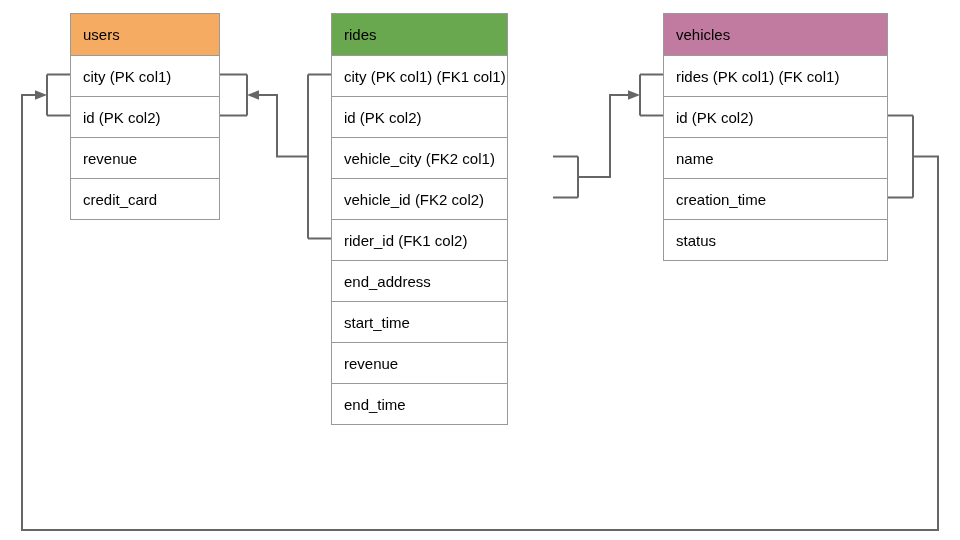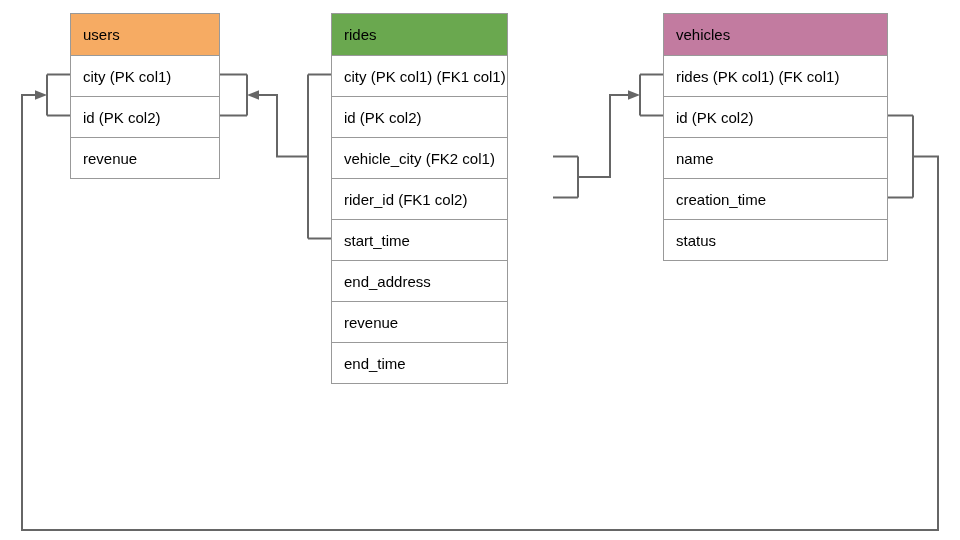--- a/index.html
+++ b/index.html
@@ -47,30 +47,32 @@
   svg.wires polygon { fill: #666666; stroke: none; }
 </style>
 </head>
 <body>
 
 <div class="tbl" id="tbl-users">
   <div class="cell" style="background: rgb(246, 171, 99);">users</div>
   <div class="cell">city (PK col1)</div>
   <div class="cell">id (PK col2)</div>
   <div class="cell">revenue</div>
+  <div class="cell">credit_card</div>
 </div>
 
 <div class="tbl" id="tbl-rides">
   <div class="cell" style="background: rgb(106, 168, 79);">rides</div>
   <div class="cell">city (PK col1) (FK1 col1)</div>
   <div class="cell">id (PK col2)</div>
   <div class="cell">vehicle_city (FK2 col1)</div>
+  <div class="cell">vehicle_id (FK2 col2)</div>
   <div class="cell">rider_id (FK1 col2)</div>
+  <div class="cell">end_address</div>
   <div class="cell">start_time</div>
-  <div class="cell">end_address</div>
   <div class="cell">revenue</div>
   <div class="cell">end_time</div>
 </div>
 
 <div class="tbl" id="tbl-vehicles">
   <div class="cell" style="background: rgb(194, 123, 160);">vehicles</div>
   <div class="cell">rides (PK col1) (FK col1)</div>
   <div class="cell">id (PK col2)</div>
   <div class="cell">name</div>
   <div class="cell">creation_time</div>

